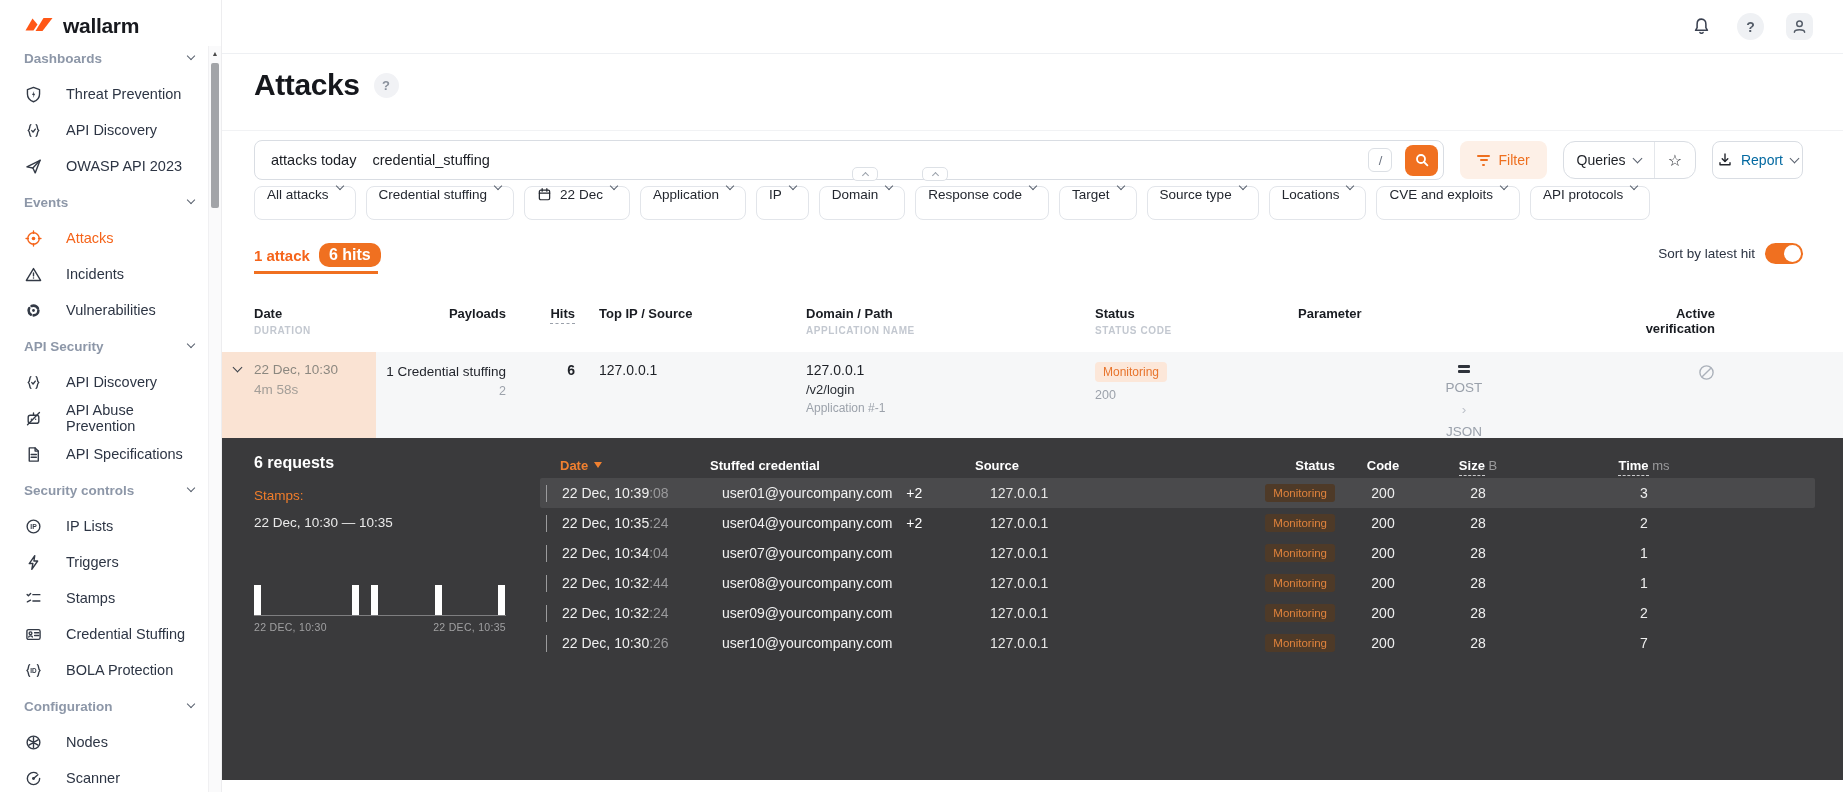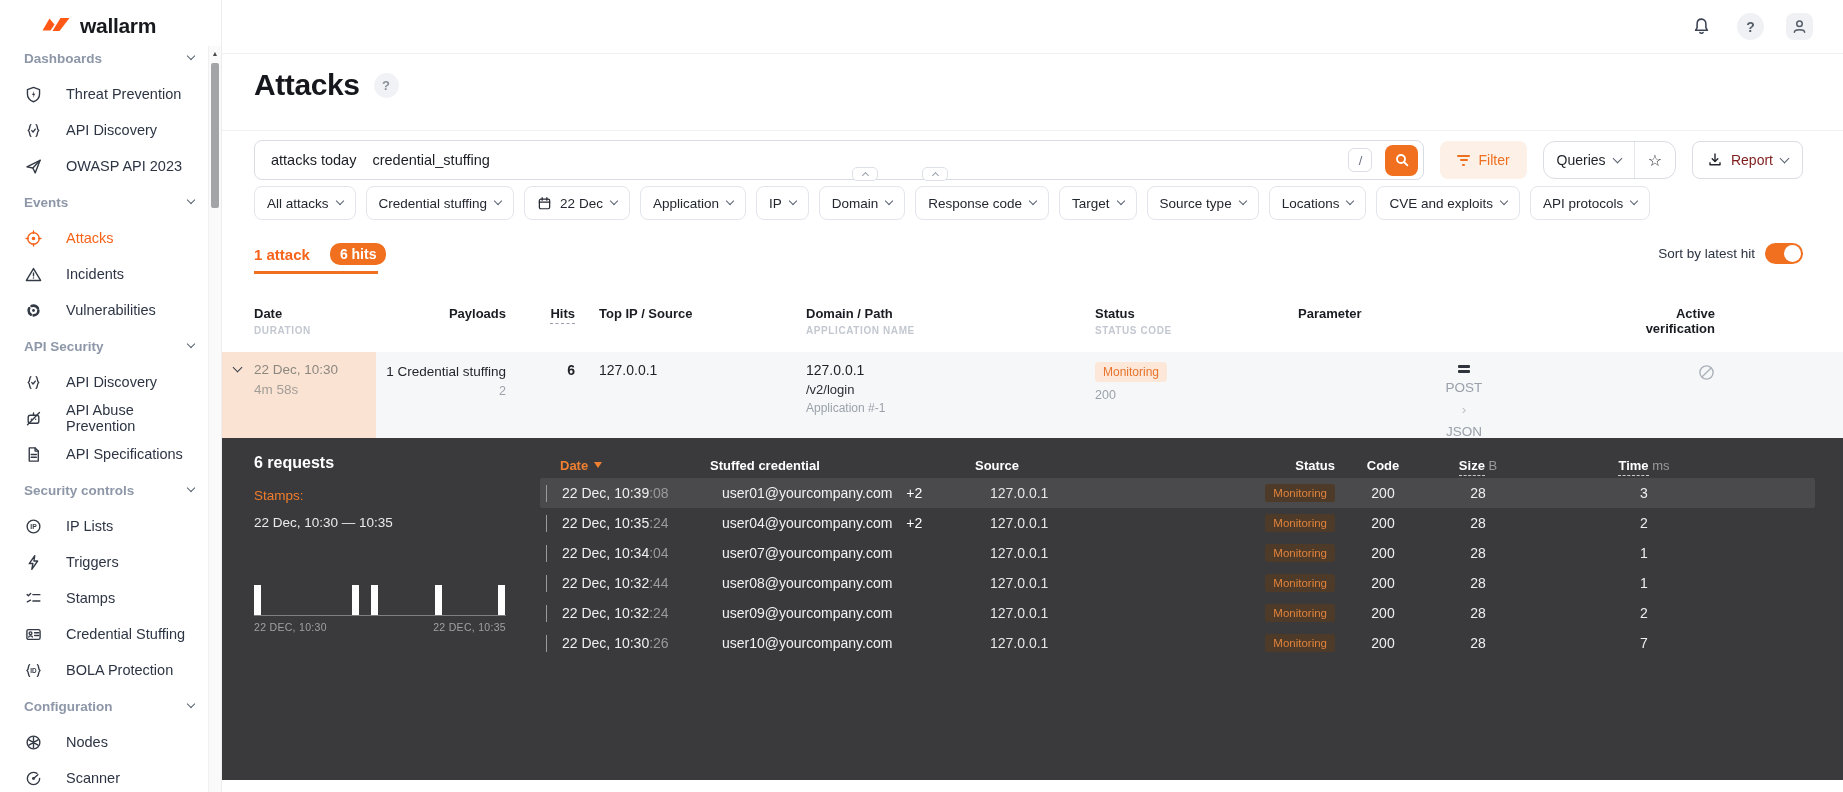--- a/index.html
+++ b/index.html
@@ -8,21 +8,21 @@
 
   
   .topbar { position:absolute; left:222px; top:0; right:0; height:54px; background:#fff; border-bottom:1px solid #EEF0F3; z-index:4; }
   .topbar-icons { position:absolute; right:30px; top:13px; display:flex; gap:22px; align-items:center; }
   .tb-ic { width:27px; height:27px; display:flex; align-items:center; justify-content:center; color:#3A4150; cursor:pointer; }
   .tb-bubble { background:#EFF1F4; border-radius:50%; font-weight:700; font-size:14px; color:#555D69; }
   .tb-square { background:#EFF1F4; border-radius:8px; }
 
   
   .sidebar { position:absolute; left:0; top:0; width:222px; height:792px; background:#fff; border-right:1px solid #EDEDEF; z-index:6; }
-  .logo-row { position:absolute; left:17px; top:0; right:13px; height:51px; background:#fff; z-index:3; display:flex; align-items:center; gap:9px; padding-left:24px; }
+  .logo-row { position:absolute; left:0; top:0; right:13px; height:51px; background:#fff; z-index:3; display:flex; align-items:center; gap:9px; padding-left:24px; }
   .logo-word { font-size:21px; font-weight:700; color:#17191E; letter-spacing:-0.3px; }
   .nav { position:absolute; top:40px; left:0; right:13px; z-index:1; }
   .nav-row { height:36px; display:flex; align-items:center; padding:0 14px 0 24px; cursor:pointer; }
   .nav-section { color:#8D97A8; font-weight:700; font-size:13.5px; justify-content:space-between; }
   .nav-item { color:#2D3544; font-size:14.5px; gap:23px; }
   .nav-item .nico { width:19px; height:19px; display:flex; align-items:center; justify-content:center; color:#333A46; flex:0 0 19px; }
   .nav-item.active, .nav-item.active .nico { color:#F5641A; }
   .sb-track { position:absolute; right:0; top:46px; bottom:0; width:13px; background:#FAFAFB; border-left:1px solid #F0F0F2; z-index:4; }
   .sb-up { height:15px; display:flex; align-items:center; justify-content:center; font-size:7px; color:#4A4A4A; }
   .sb-thumb { position:absolute; left:2px; top:17px; width:8px; height:145px; background:#A2A4A8; border-radius:2px; }
@@ -34,37 +34,37 @@
   .divider1 { position:absolute; left:222px; right:0; top:130px; border-top:1px solid #F1F2F4; }
 
   
   .search-row { position:absolute; left:254px; top:140px; right:40px; height:40px; display:flex; gap:16px; align-items:center; z-index:2; }
   .search-box { flex:1; height:40px; border:1px solid #D9DDE3; border-radius:8px; background:#fff; display:flex; align-items:center; padding:0 5px 0 16px; gap:10px; }
   .query-text { flex:1; display:flex; gap:16px; font-size:14.5px; color:#1A1D23; }
   .slash-badge { width:24px; height:24px; border:1px solid #DCE0E5; border-radius:6px; color:#6B7380; font-size:13px; display:flex; align-items:center; justify-content:center; }
   .search-btn { width:33px; height:31px; background:#F07020; border:none; border-radius:8px; display:flex; align-items:center; justify-content:center; cursor:pointer; margin-left:3px; }
   .mini-handle { position:absolute; width:26px; height:14px; background:#fff; border:1px solid #DDE1E6; border-radius:5px; display:flex; align-items:center; justify-content:center; z-index:3; }
   .mini-handle .chev { width:5px; height:5px; margin-top:2px; border-width:1.3px; color:#9AA1AB; transform:rotate(-135deg); }
-  .btn { height:38px; display:flex; align-items:center; gap:8px; font-size:14px; color:#7f1d1d; background:#fff; border:1px solid #D9DDE3; border-radius:8px; padding:0 14px; cursor:pointer; white-space:nowrap; }
+  .btn { height:38px; display:flex; align-items:center; gap:8px; font-size:14px; color:#0369a1; background:#fff; border:1px solid #D9DDE3; border-radius:8px; padding:0 4px; cursor:pointer; white-space:nowrap; }
   .filter-btn { background:#FDF0E7; border:none; color:#EE6F1F; padding:0 17px; }
   .group { display:flex; align-items:stretch; border:1px solid #D9DDE3; border-radius:12px; height:38px; overflow:hidden; }
   .group .seg { display:flex; align-items:center; gap:8px; padding:0 13px; font-size:14px; cursor:pointer; }
   .group .seg + .seg { border-left:1px solid #E4E7EB; }
   .star { font-size:16px; color:#23262D; }
   .chev { width:7px; height:7px; border-right:1.6px solid currentColor; border-bottom:1.6px solid currentColor; transform:rotate(45deg); margin-top:-4px; color:#59616E; }
 
   
   .chips-row { position:absolute; left:254px; top:186px; display:flex; gap:10px; z-index:2; }
-  .chip { height:34px; border:1px solid #E2E5EA; border-radius:8px; background:#fff; padding:0 12px; display:flex; align-items:center; gap:8px; font-size:13.5px; color:#23272F; cursor:pointer; white-space:nowrap; }
+  .chip { height:34px; border:1px solid #E2E5EA; border-radius:8px; background:#fff; padding:0 12px; display:flex; align-items:flex-start; gap:8px; font-size:13.5px; color:#23272F; cursor:pointer; white-space:nowrap; }
   .chip .chev { width:6px; height:6px; }
 
   
   .attack-tab { position:absolute; left:254px; top:243px; display:flex; gap:9px; align-items:center; }
   .attack-count { font-size:15px; font-weight:700; color:#F5641A; }
-  .hits-badge { background:#F07020; color:#fff; font-size:14px; font-weight:700; padding:3px 10px; border-radius:10px;margin-left:11px; }
+  .hits-badge { background:#F07020; color:#fff; font-size:16px; font-weight:700; padding:3px 10px; border-radius:10px; }
   .tab-underline { position:absolute; left:254px; top:271px; width:124px; height:3px; background:#F07020; }
   .sort-row { position:absolute; right:40px; top:243px; display:flex; gap:10px; align-items:center; font-size:13.5px; color:#2B3342; }
   .toggle { width:38px; height:21px; border-radius:11px; background:#F07020; position:relative; cursor:pointer; }
   .toggle::after { content:""; position:absolute; right:2px; top:2px; width:17px; height:17px; border-radius:50%; background:#fff; }
 
   
   .grid-cols { display:grid; grid-template-columns:154px 144px 65px 215px 275px 215px 340px minmax(0,1fr); }
   .table-head { position:absolute; left:222px; right:0; top:306px; }
   .th .h1 { font-size:13px; font-weight:700; color:#191C22; }
   .th .h2 { font-size:10px; font-weight:700; color:#C3C8D0; letter-spacing:0.6px; margin-top:4px; }

